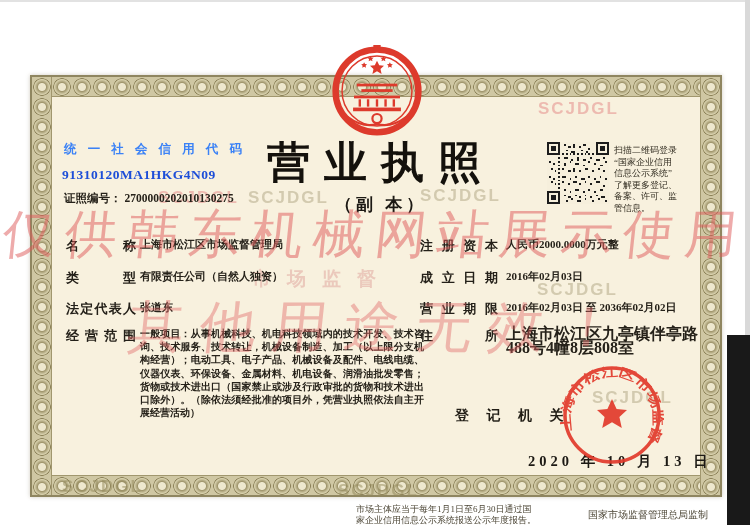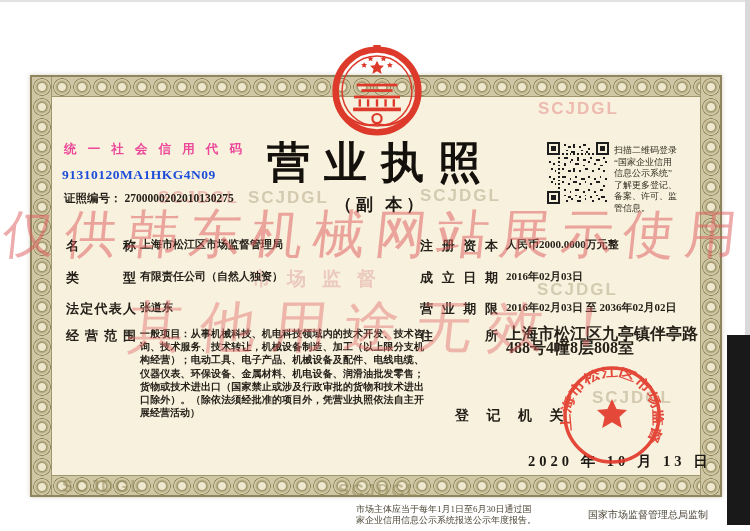--- a/index.html
+++ b/index.html
@@ -19,21 +19,21 @@
   .edge-bottom { left:0; bottom:0; right:0; height:20px; border-top:1px solid #a1976e; }
   .edge-left   { left:0; top:0; bottom:0; width:20px; border-right:1px solid #a1976e; }
   .edge-right  { right:0; top:0; bottom:0; width:20px; border-left:1px solid #a1976e; }
   .cert-inner  { position:absolute; inset:21px; background:#f8f1de; }
 
   
   .emblem { position:absolute; left:331px; top:45px; z-index:4; }
 
   
   .credit-label { position:absolute; left:64px; top:141px; font-size:12.5px; font-weight:bold;
-                  letter-spacing:4px; color:#ec4899; z-index:3; }
+                  letter-spacing:4px; color:#3b82f6; z-index:3; }
   .credit-code  { position:absolute; left:62px; top:167px; font-size:13.5px; font-weight:bold;
                   letter-spacing:.5px; color:#1d4ed8; z-index:3; }
   .license-line { position:absolute; left:64px; top:191px; font-size:11.5px; font-weight:bold;
                   color:#26221a; z-index:3; }
   .title    { position:absolute; left:236px; top:134px; width:290px; text-align:center;
               font-size:43px; font-weight:bold; letter-spacing:14px; color:#14110c; z-index:3; }
   .subtitle { position:absolute; left:236px; top:193px; width:290px; text-align:center;
               font-size:17px; font-weight:bold; letter-spacing:4px; color:#1c1914; z-index:3; }
 
   

